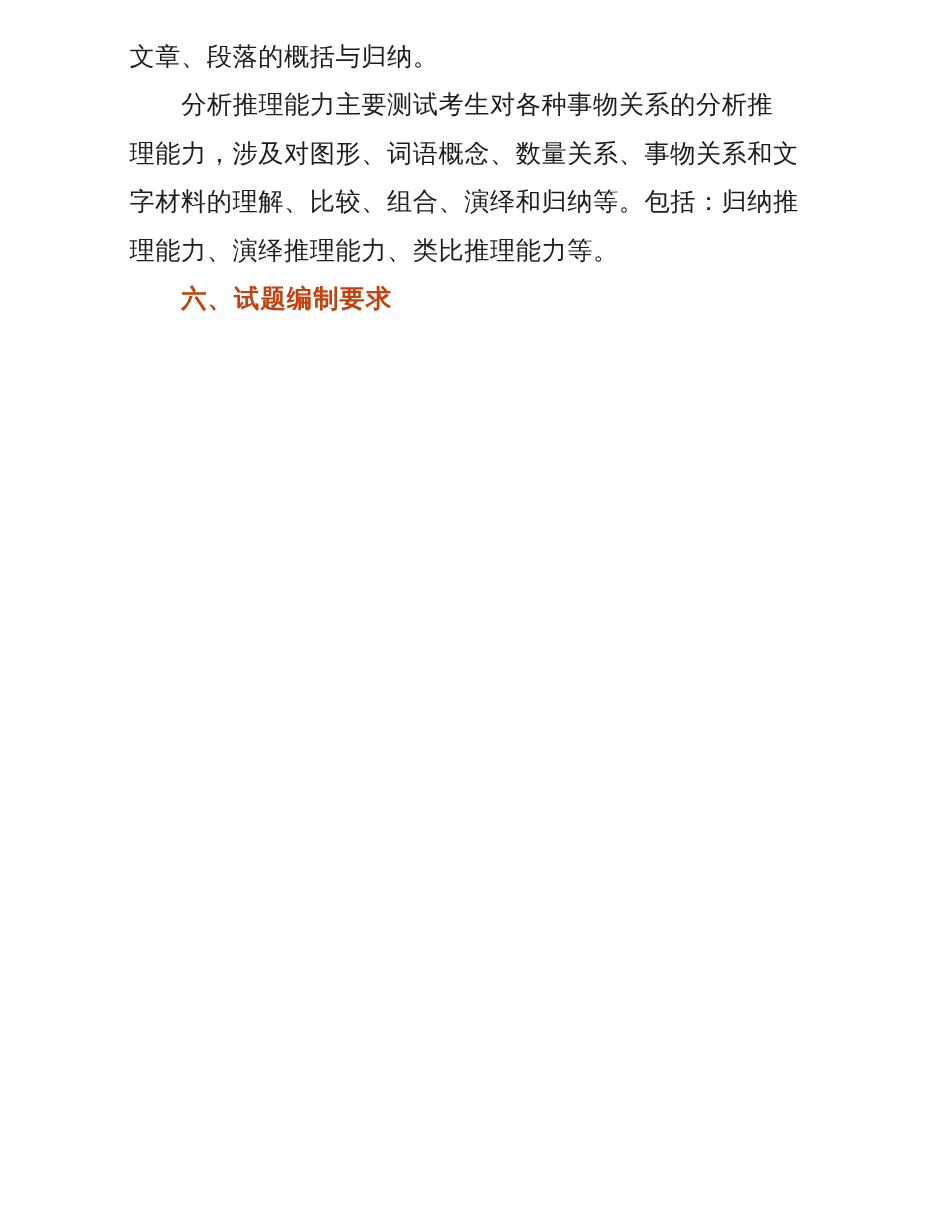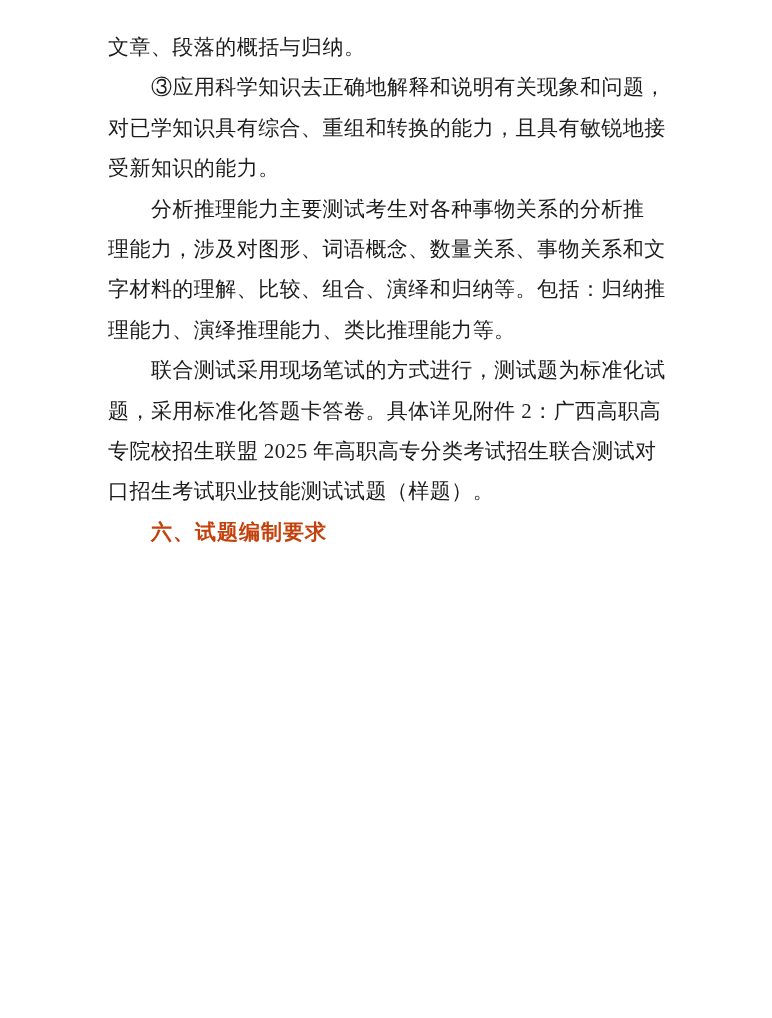--- a/index.html
+++ b/index.html
@@ -46,26 +46,19 @@
     text-align: left;
     color: #c2410c;
   }
 </style>
 </head>
 <body>
 
 <div class="page">
   <div class="doc-body" id="doc-body">
       <p class="para">文章、段落的概括与归纳。</p>
-      <p class="para indent">③应用科学知识去正确地解释和说明有关现象和问题，
-对已学知识具有综合、重组和转换的能力，且具有敏锐地接
-受新知识的能力。</p>
       <p class="para indent">分析推理能力主要测试考生对各种事物关系的分析推
 理能力，涉及对图形、词语概念、数量关系、事物关系和文
 字材料的理解、比较、组合、演绎和归纳等。包括：归纳推
 理能力、演绎推理能力、类比推理能力等。</p>
-      <p class="para indent">联合测试采用现场笔试的方式进行，测试题为标准化试
-题，采用标准化答题卡答卷。具体详见附件 2：广西高职高
-专院校招生联盟 2025 年高职高专分类考试招生联合测试对
-口招生考试职业技能测试试题（样题）。</p>
       <p class="para indent heading">六、试题编制要求</p>
     </div>
 </div>
 
 </body></html>

